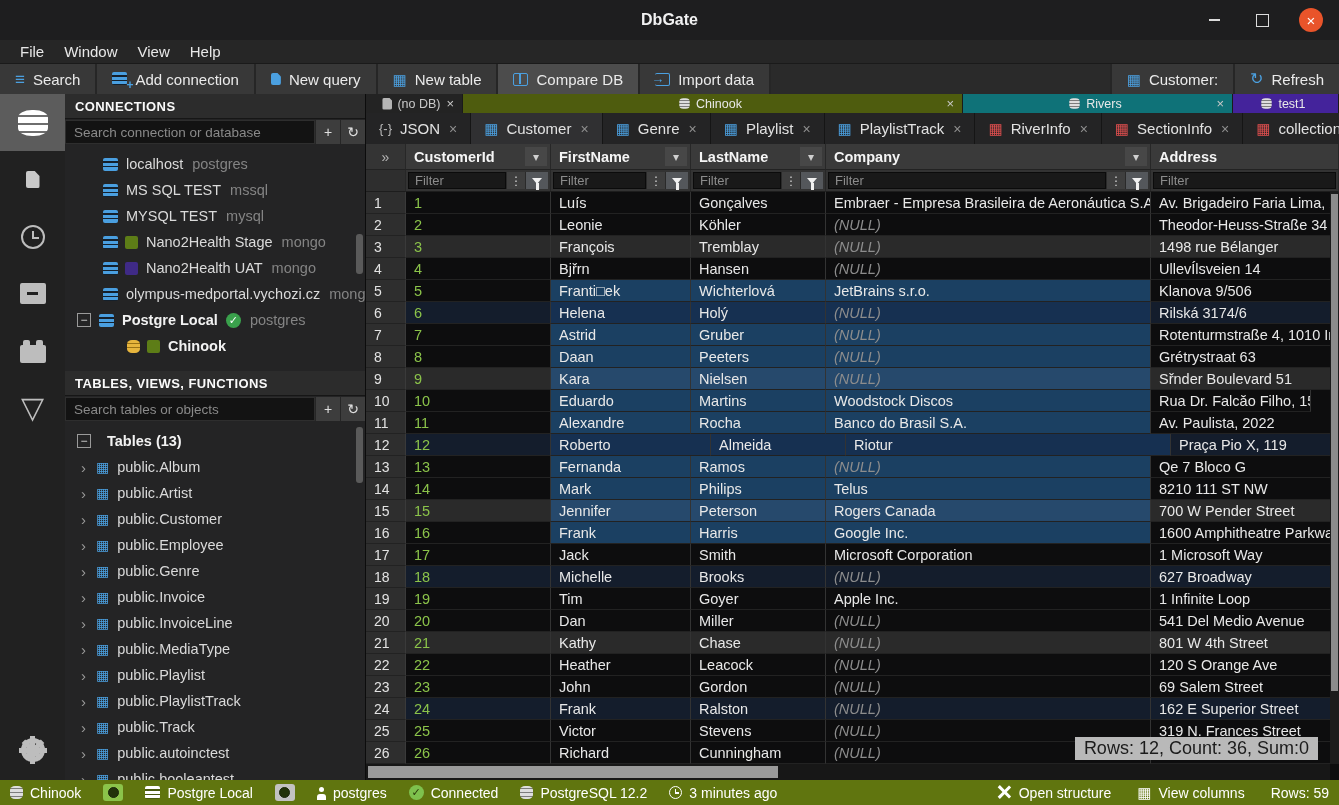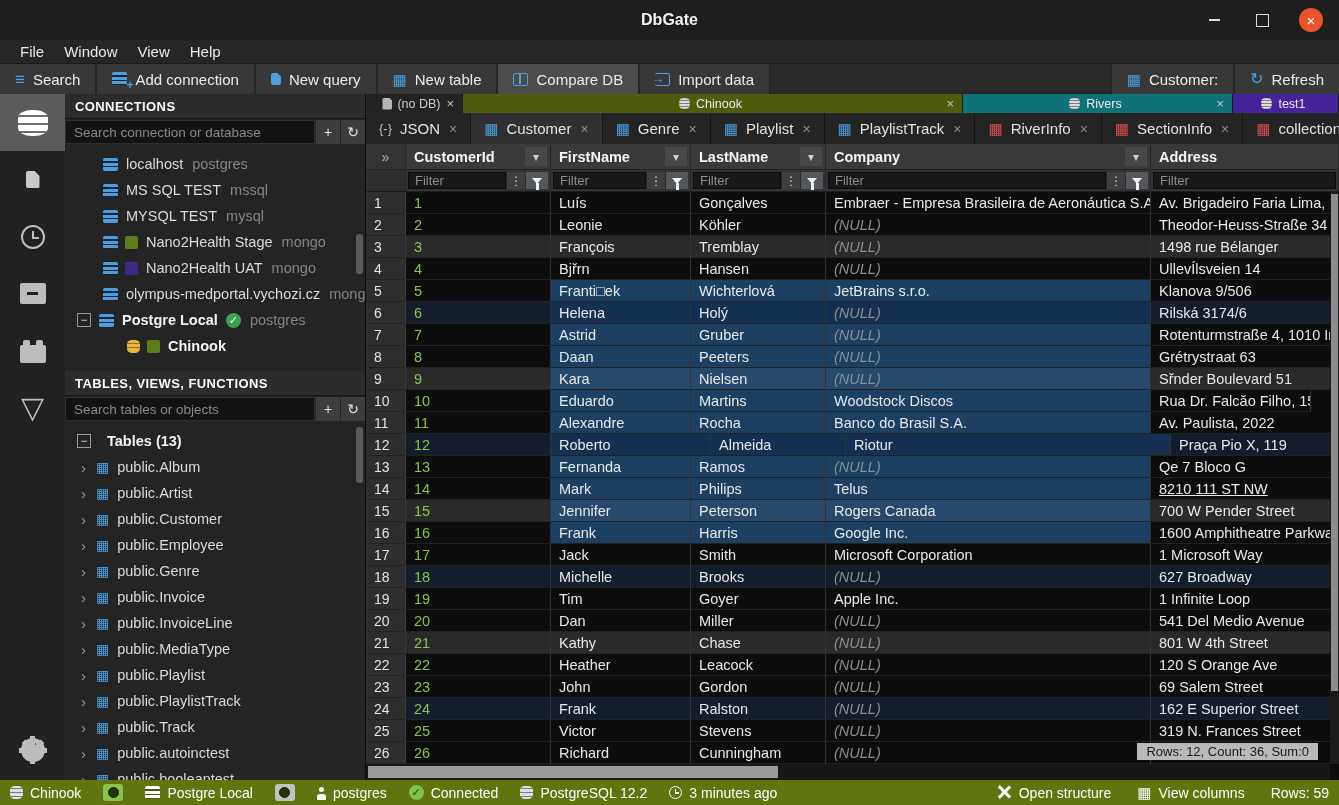--- a/index.html
+++ b/index.html
@@ -90,21 +90,21 @@
   .drow.s-navy .gcell:not(.rn){background:#141d2c;}
   .drow .gcell.sel{background:#1b4062 !important;}
   .drow.s-gray .gcell.sel{background:#26496c !important;}
   .drow.s-navy .gcell.sel{background:#163051 !important;}
   .val-id{color:#8bc34a;}
   .nullv{color:#8d8d8d;font-style:italic;}
   .hscroll{position:absolute;left:0;right:9px;bottom:0;height:16px;background:#171717;}
   .hscroll .thumb{position:absolute;left:2px;top:2px;height:12px;width:410px;background:#9a9a9a;}
   .vscroll{position:absolute;right:0;top:48px;bottom:16px;width:9px;background:#1c1c1c;}
   .vscroll .thumb{position:absolute;left:1px;right:1px;top:2px;height:497px;background:#8c8c8c;}
-  .selbadge{position:absolute;right:21px;bottom:20px;background:#b9b9b9;color:#1b1b1b;font-size:13px;padding:1px 9px;white-space:nowrap;margin-top:48px;}
+  .selbadge{position:absolute;right:21px;bottom:20px;background:#b9b9b9;color:#1b1b1b;font-size:18px;padding:1px 9px;white-space:nowrap;margin-top:48px;}
 
   
   .statusbar{height:25px;background:#60750f;display:flex;align-items:center;padding:0 10px;font-size:14px;color:#fff;}
   .sb-item{display:flex;align-items:center;gap:7px;margin-right:22px;white-space:nowrap;}
   .sb-right{margin-left:auto;display:flex;align-items:center;}
   .sb-right .sb-item{margin:0 0 0 26px;}
   .sb-swatch{width:20px;height:17px;border-radius:3px;display:flex;align-items:center;justify-content:center;}
   .sb-swatch::before{content:"";width:9px;height:9px;border-radius:50%;background:#22330a;border:1.5px solid #1a260a;}
 
   
@@ -736,21 +736,21 @@
               </div>
               <div class="gcell sel" style="width: 140px;">
                 <span>Mark</span>
               </div>
               <div class="gcell sel" style="width: 135px;">
                 <span>Philips</span>
               </div>
               <div class="gcell sel" style="width: 325px;">
                 <span>Telus</span>
               </div>
-              <div class="gcell" style="width: 188px; text-decoration: underline;">
+              <div class="gcell" style="width: 188px;">
                 <span>8210 111 ST NW</span>
               </div>
             </div>
             <div class="grow drow s-gray">
               <div class="gcell rn" style="width: 40px;">15</div>
               <div class="gcell" style="width: 145px;">
                 <span class="val-id">15</span>
               </div>
               <div class="gcell sel" style="width: 140px;">
                 <span>Jennifer</span>

